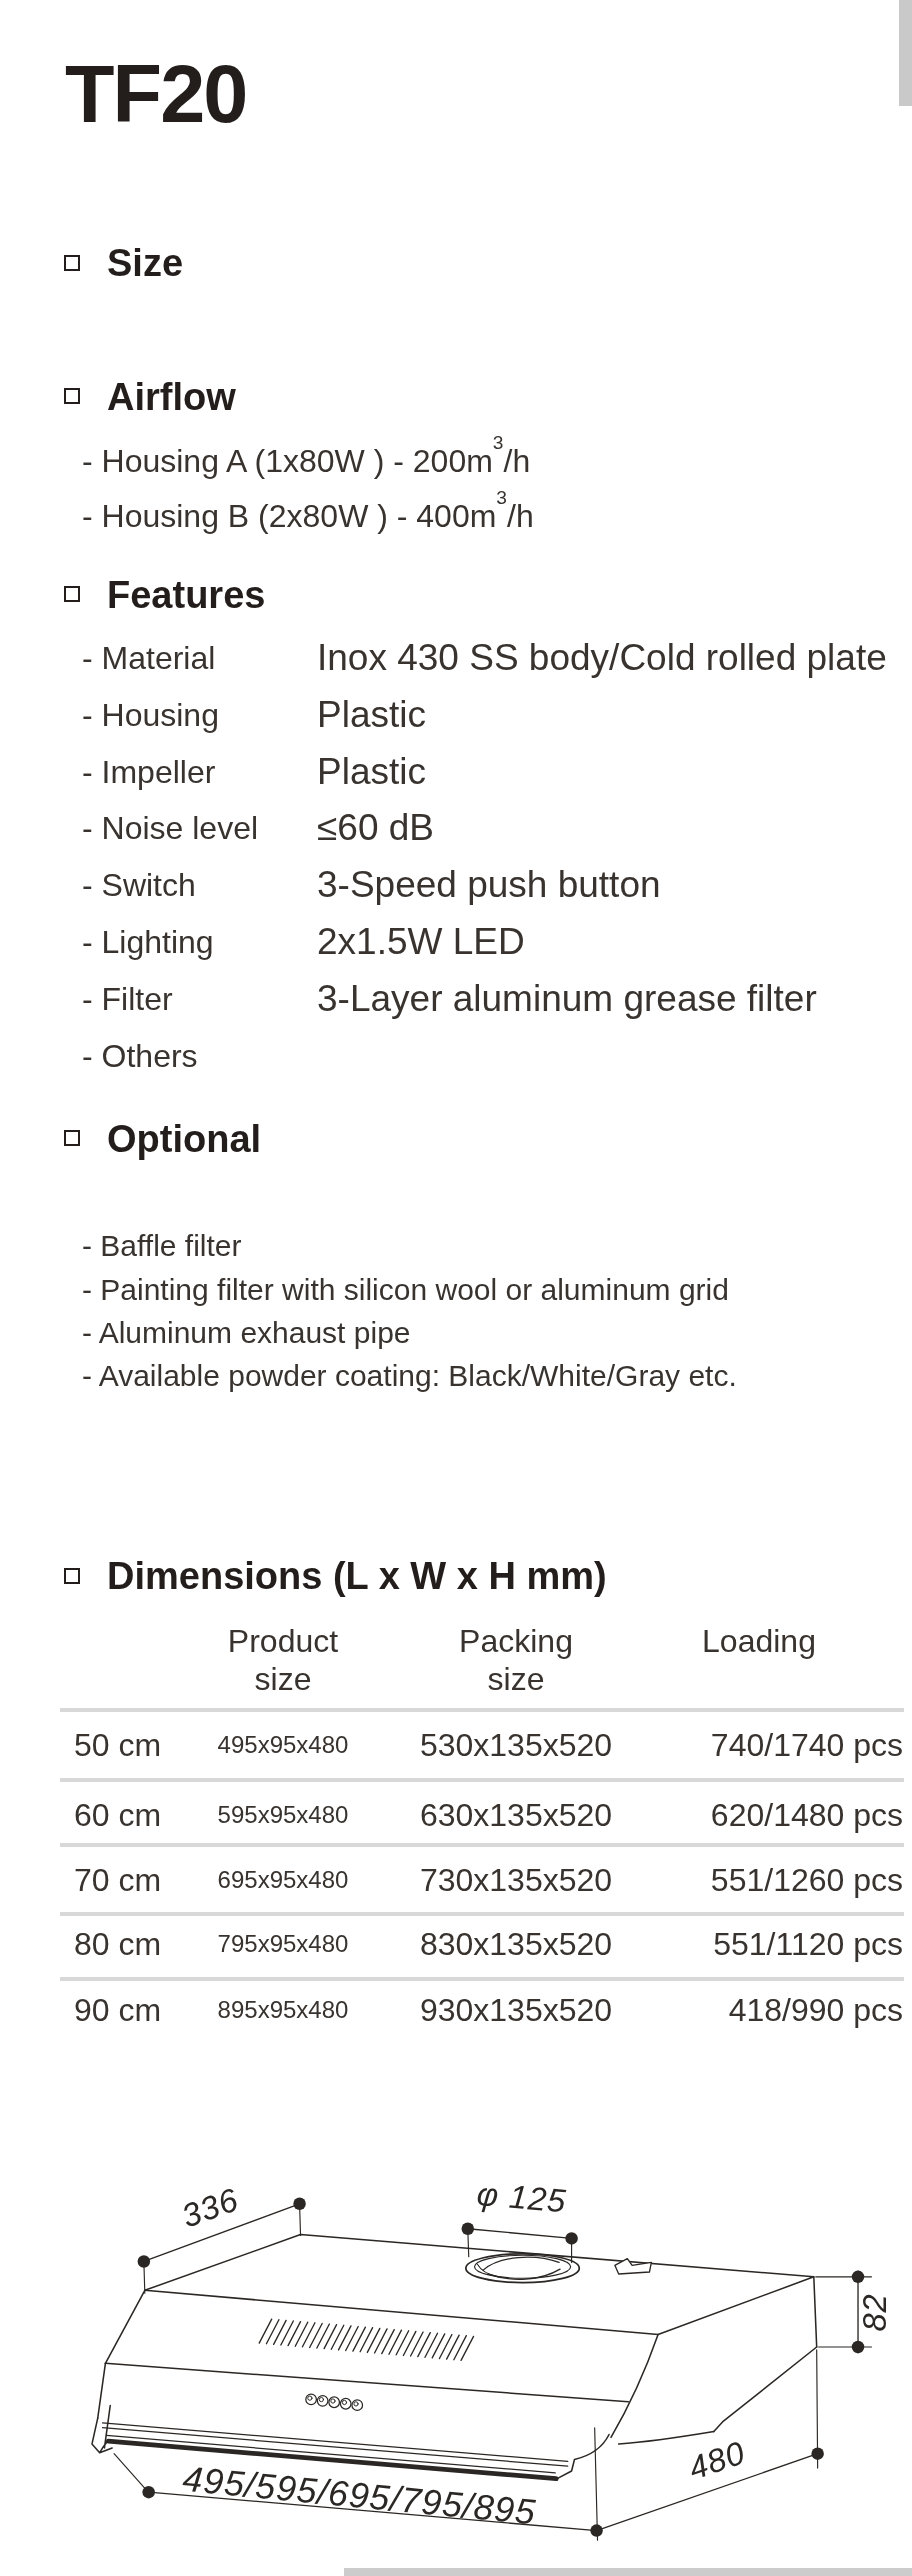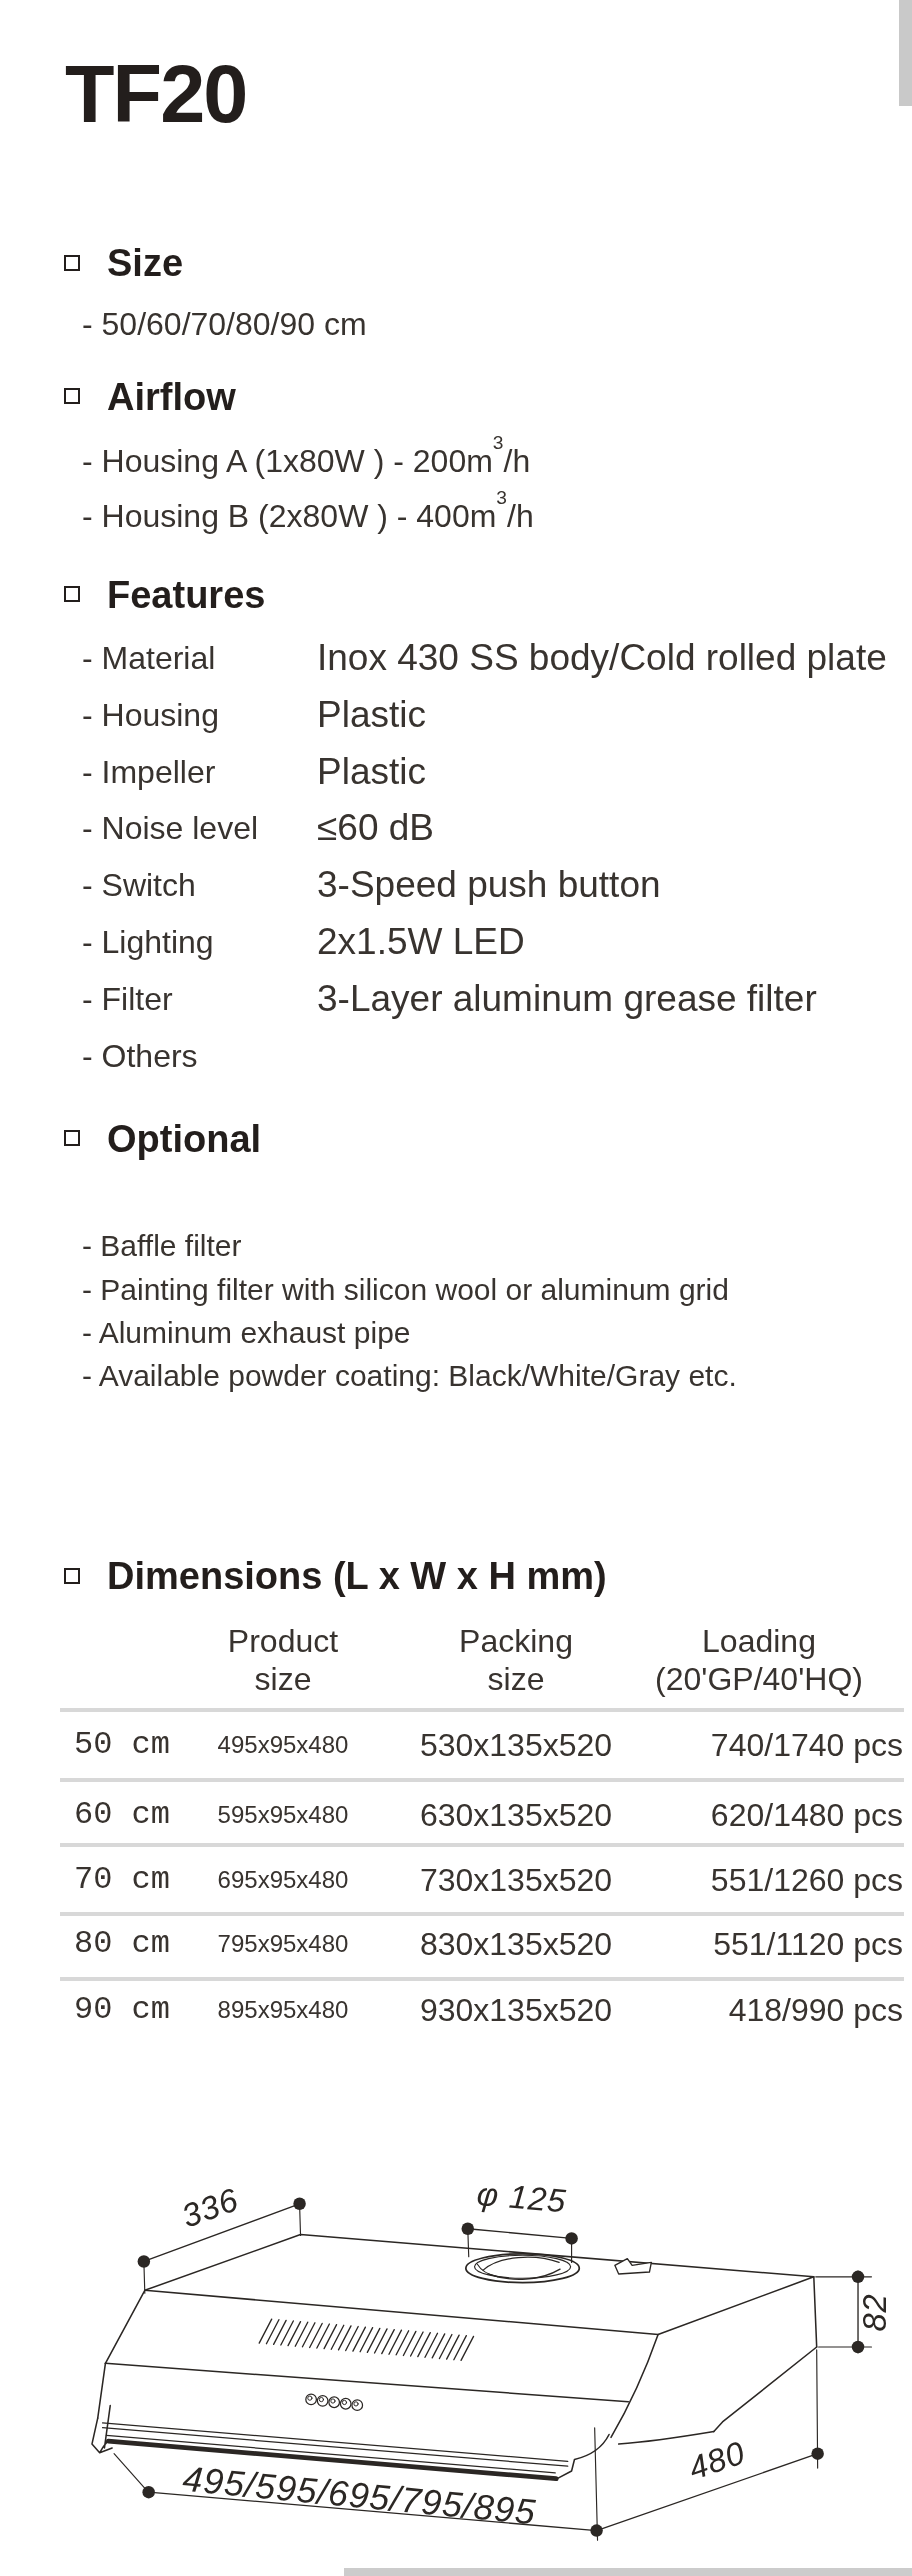--- a/index.html
+++ b/index.html
@@ -25,21 +25,21 @@
   }
   .opt-line { font-size:30px; }
   .feat-label { position:absolute; left:82px; font-size:32px; line-height:38px; white-space:nowrap; }
   .feat-value { position:absolute; left:317px; font-size:37px; line-height:38px; white-space:nowrap; }
   sup.cube { font-size:0.6em; position:relative; top:-0.55em; }
   .th-cell {
     position:absolute; top:1622px; font-size:32px; line-height:38px;
     text-align:center; color:#38332f;
   }
   .rule { position:absolute; left:60px; width:844px; height:3.8px; background:#d8d8d8; }
-  .td-size  { position:absolute; left:74px;  width:125px; font-size:32px; line-height:38px;font-family:Liberation Mono, monospace; }
+  .td-size  { position:absolute; left:74px;  width:125px; font-size:32px; line-height:38px; }
   .td-prod  { position:absolute; left:163px; width:240px; font-size:24px; line-height:38px; text-align:center; }
   .td-pack  { position:absolute; left:396px; width:240px; font-size:32px; line-height:38px; text-align:center; }
   .td-load  { position:absolute; left:615px; width:288px; font-size:32px; line-height:38px; text-align:right; }
   .drawing  { position:absolute; left:91px; top:2148px; }
   .drawing path, .drawing line, .drawing ellipse, .drawing circle, .drawing polyline {
     vector-effect:none;
   }
   .dim-label {
     font-family:"Liberation Sans", sans-serif; font-style:italic;
     font-size:34px; fill:#2b2724; letter-spacing:1px;
@@ -53,21 +53,20 @@
 
 <div class="page">
 
   <div class="edge-artifact-top"></div>
   <div class="edge-artifact-bottom"></div>
 
   <div class="title">TF20</div>
 
   <div class="sec-square" style="top:255px"></div>
   <div class="sec-heading" style="top:242px">Size</div>
-  <div class="body-line" style="top:305px">- 50/60/70/80/90 cm</div>
 
   <div class="sec-square" style="top:388px"></div>
   <div class="sec-heading" style="top:376px">Airflow</div>
   <div class="body-line" style="top:435px"><span>- Housing A (1x80W ) - 200m</span><sup class="cube">3</sup><span>/h</span></div>
   <div class="body-line" style="top:490px"><span>- Housing B (2x80W ) - 400m</span><sup class="cube">3</sup><span>/h</span></div>
 
   <div class="sec-square" style="top:586px"></div>
   <div class="sec-heading" style="top:574px">Features</div>
 
   <div class="feat-label" style="top:639px">- Material</div>
@@ -99,21 +98,20 @@
   <div class="th-cell" style="left:163px;width:240px">
     <div>Product</div>
     <div>size</div>
   </div>
   <div class="th-cell" style="left:396px;width:240px">
     <div>Packing</div>
     <div>size</div>
   </div>
   <div class="th-cell" style="left:615px;width:288px">
     <div>Loading</div>
-    <div>(20'GP/40'HQ)</div>
   </div>
 
   <div class="rule" style="top:1708px"></div>
 
   <div>
     <div class="td-size" style="top:1726px">50 cm</div>
     <div class="td-prod" style="top:1726px">495x95x480</div>
     <div class="td-pack" style="top:1726px">530x135x520</div>
     <div class="td-load" style="top:1726px">740/1740 pcs</div>
   </div>

